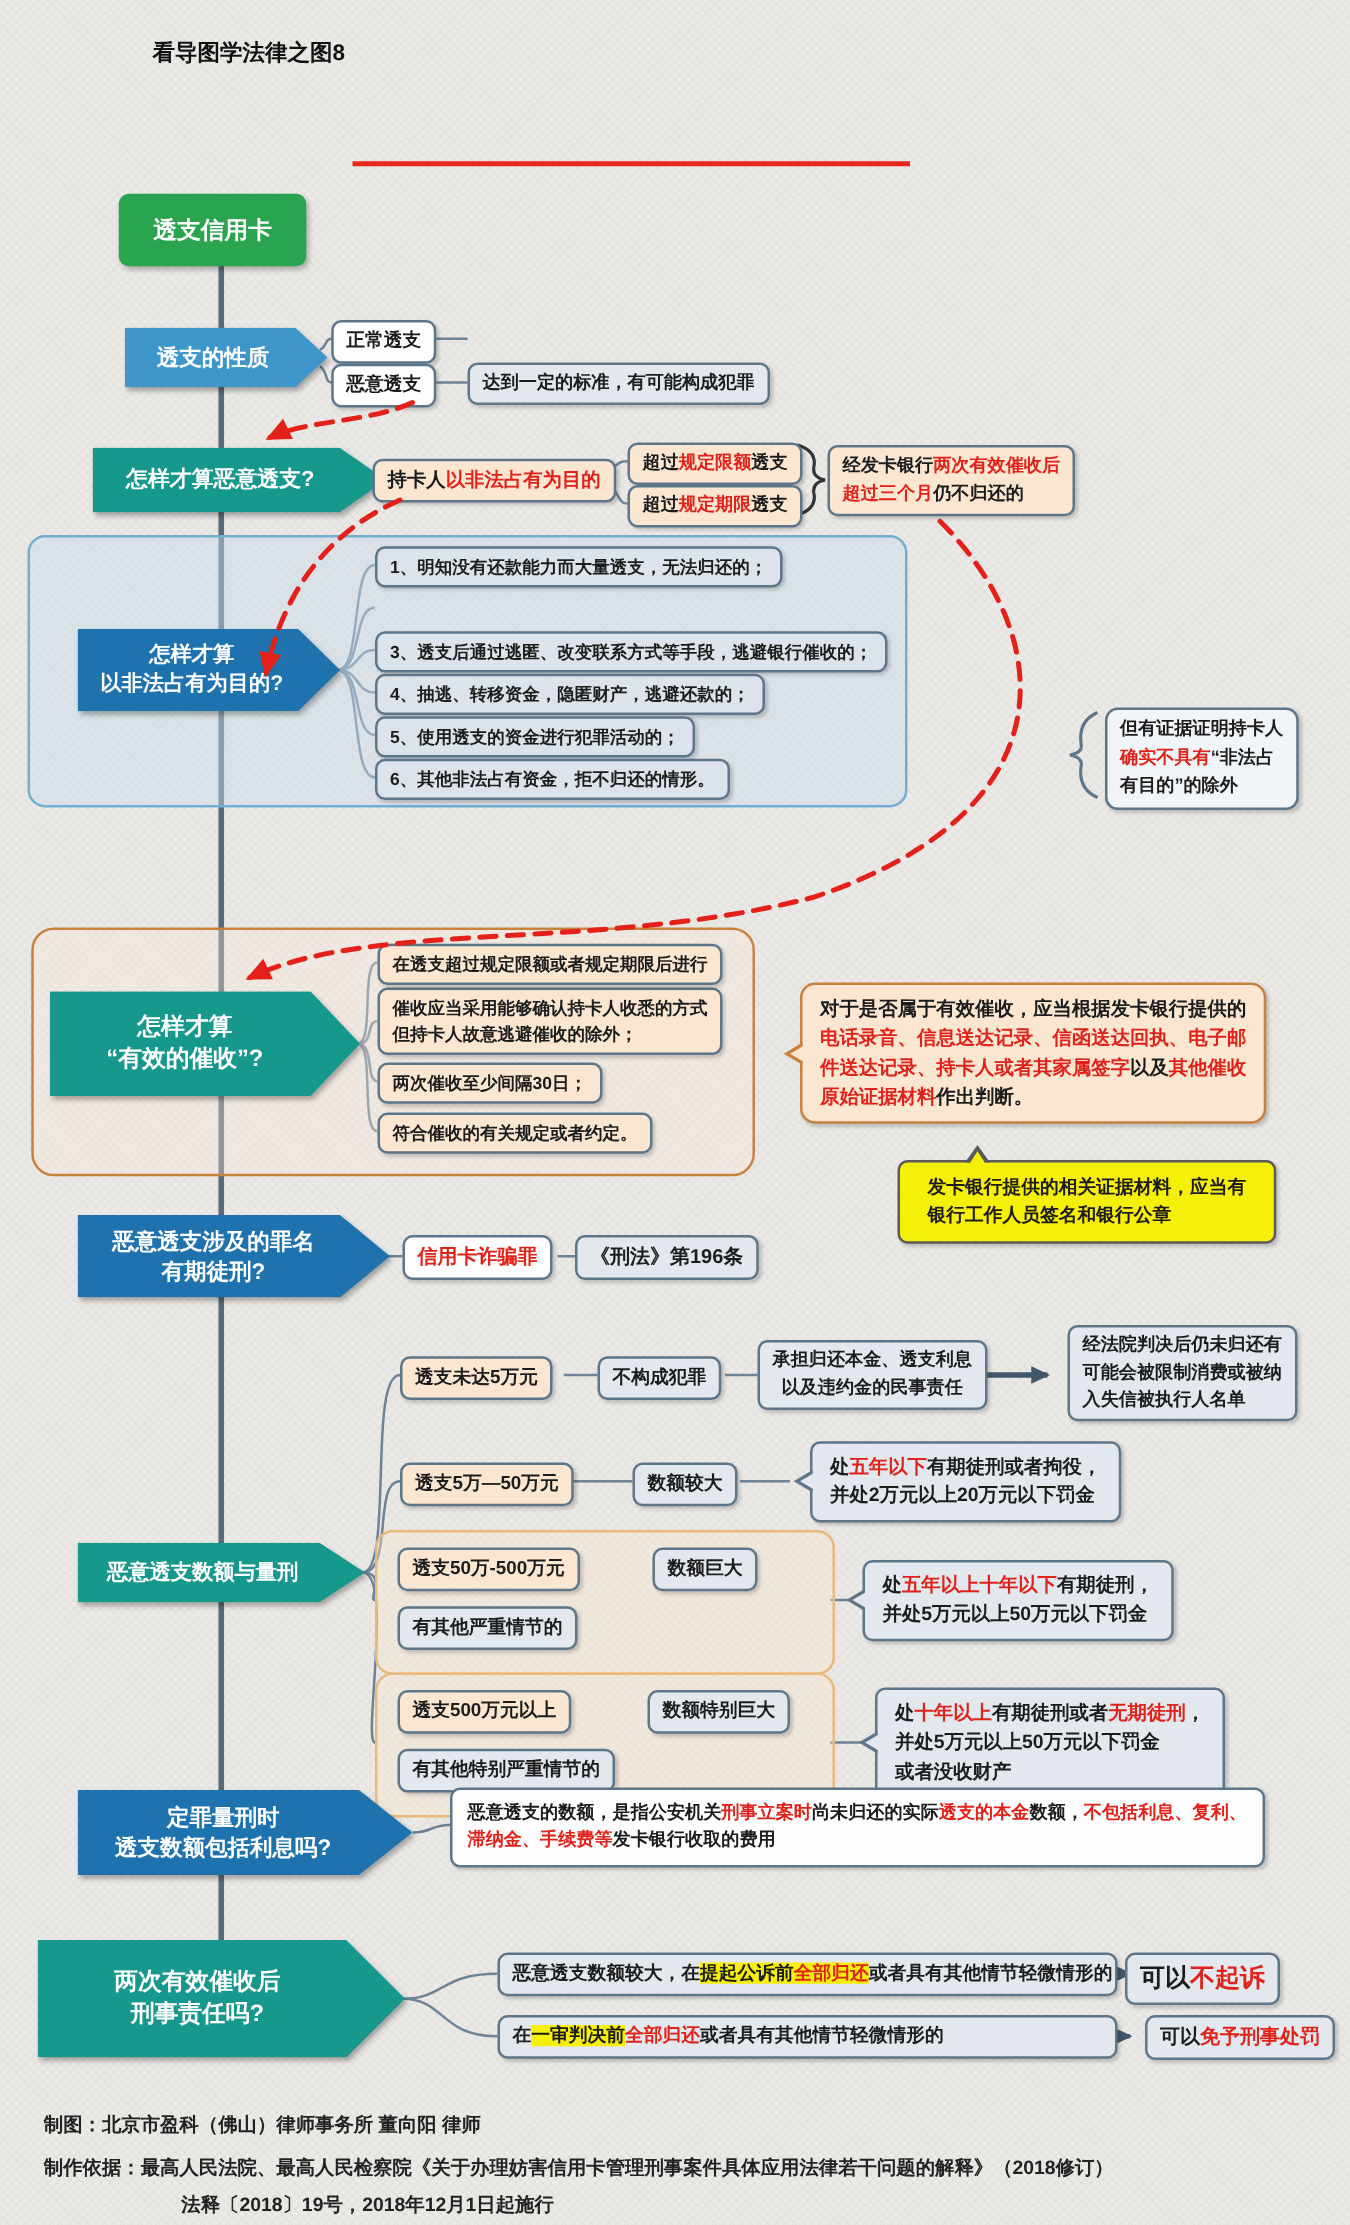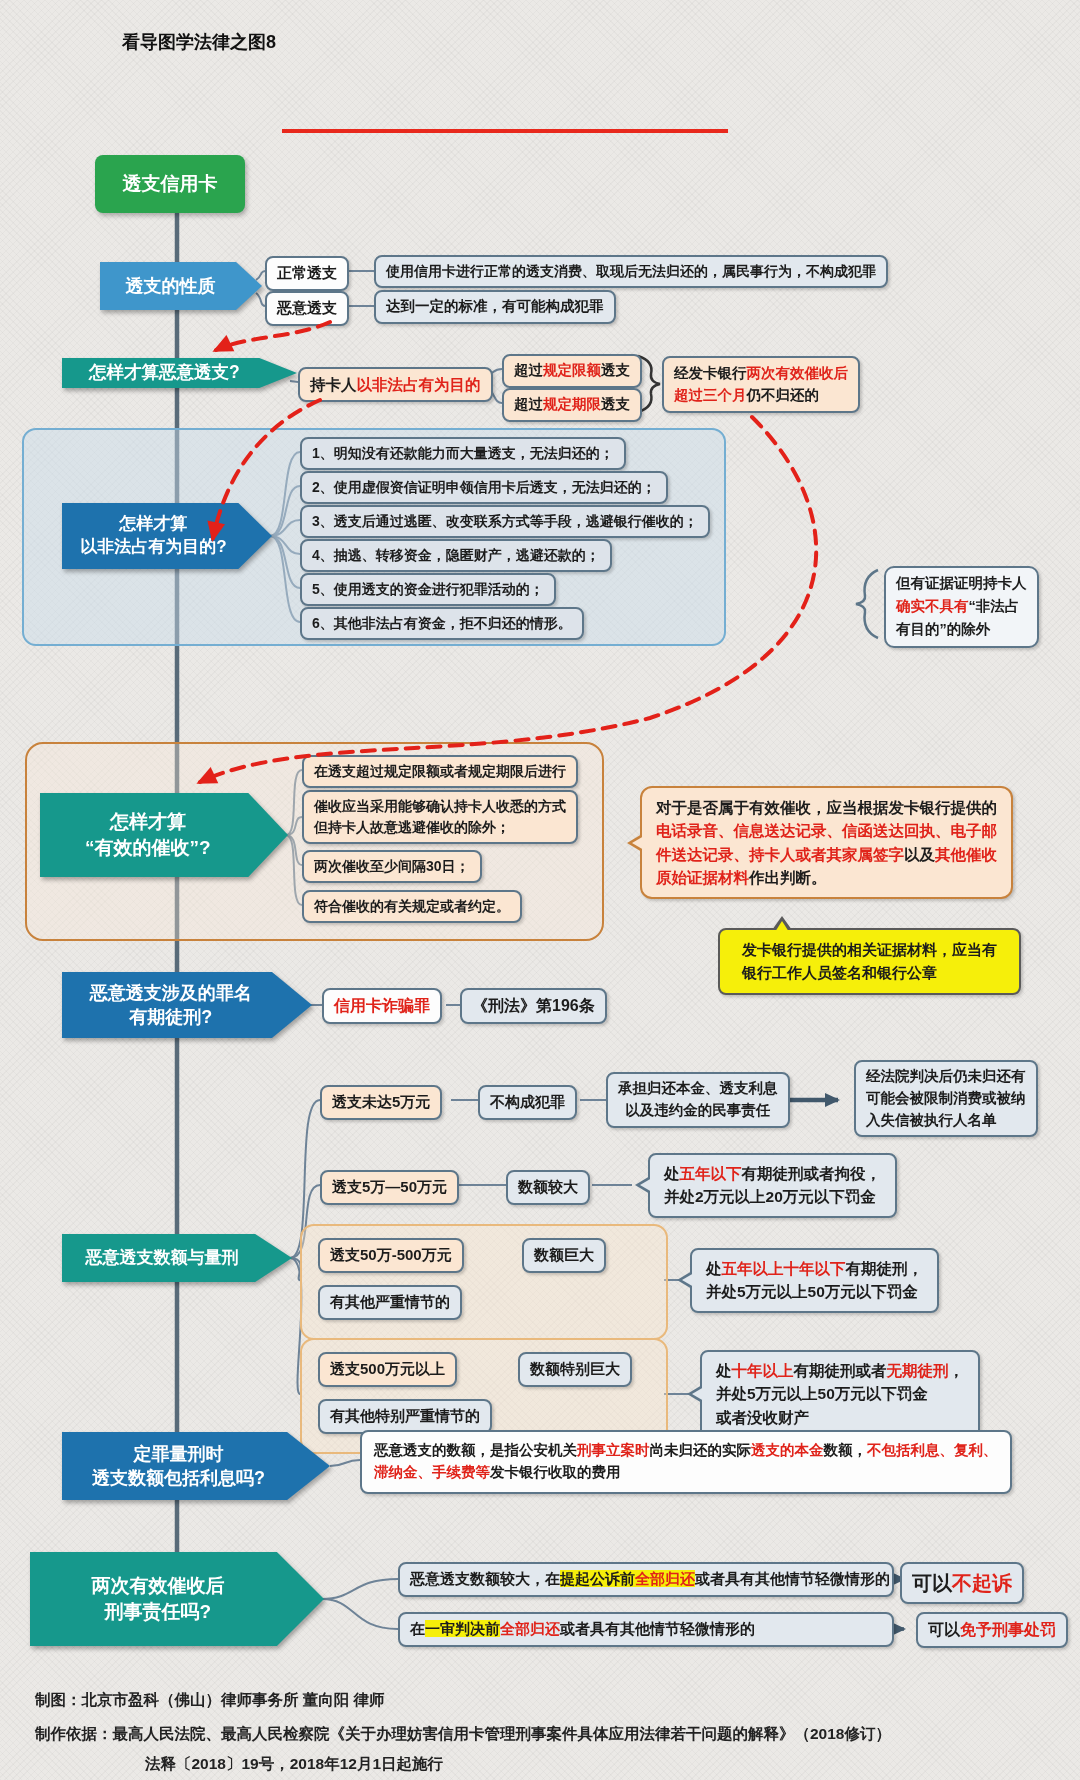--- a/index.html
+++ b/index.html
@@ -119,43 +119,41 @@
   <div class="abs green" style="left:95px;top:155px;width:150px;height:58px;border-radius:8px;z-index:2;display:flex;align-items:center;justify-content:center;box-shadow:2px 3px 4px rgba(0,0,0,0.25);">
     <span style="color:#fff;font-weight:700;font-size:19px;">透支信用卡</span>
   </div>
 
   <div class="nodewrap" style="left:100px;top:262px;width:162px;height:48px;">
     <div class="node blue-light" style="font-size:18px;">
         <span>透支的性质</span>
       </div>
   </div>
   <div class="box white" style="left:265px;top:256px;">正常透支</div>
-  <div class="box lightblue" style="left:374px;top:255px;font-size:14px;">使用信用卡进行正常的透支消费、取现后无法归还的，属民事行为，不构成犯罪</div>
   <div class="box white" style="left:265px;top:291px;">恶意透支</div>
   <div class="box lightblue" style="left:374px;top:290px;font-size:14.5px;">达到一定的标准，有可能构成犯罪</div>
 
-  <div class="nodewrap" style="left:62px;top:358px;width:235px;height:30px;">
+  <div class="nodewrap" style="left:74px;top:358px;width:235px;height:52px;">
     <div class="node teal" style="font-size:17.5px;">
         <span>怎样才算恶意透支?</span>
       </div>
   </div>
   <div class="box peach" style="left:298px;top:367px;font-size:15.5px;"><span>持卡人</span><span class="red">以非法占有为目的</span></div>
   <div class="box peach" style="left:502px;top:354px;font-size:14.5px;"><span>超过</span><span class="red">规定限额</span><span>透支</span></div>
   <div class="box peach" style="left:502px;top:388px;font-size:14.5px;"><span>超过</span><span class="red">规定期限</span><span>透支</span></div>
   <div class="box peach" style="left:662px;top:356px;font-size:14.5px;line-height:1.55;"><span>经发卡银行</span><span class="red">两次有效催收后</span><br><span class="red">超过三个月</span><span>仍不归还的</span></div>
 
   <div class="container" style="left:22px;top:428px;width:700px;height:214px;border:2px solid #74aed2;background:rgba(199,219,235,0.45);"></div>
   <div class="nodewrap" style="left:62px;top:503px;width:210px;height:66px;">
     <div class="node blue-dark" style="font-size:17px;">
       <span>怎样才算</span>
       <span>以非法占有为目的?</span>
     </div>
   </div>
   <div class="box" style="left:300px;top:437px;font-size:14px;">1、明知没有还款能力而大量透支，无法归还的；</div>
-  <div class="box" style="left:300px;top:471px;font-size:14px;">2、使用虚假资信证明申领信用卡后透支，无法归还的；</div>
   <div class="box" style="left:300px;top:505px;font-size:14px;">3、透支后通过逃匿、改变联系方式等手段，逃避银行催收的；</div>
   <div class="box" style="left:300px;top:539px;font-size:14px;">4、抽逃、转移资金，隐匿财产，逃避还款的；</div>
   <div class="box" style="left:300px;top:573px;font-size:14px;">5、使用透支的资金进行犯罪活动的；</div>
   <div class="box" style="left:300px;top:607px;font-size:14px;">6、其他非法占有资金，拒不归还的情形。</div>
   <div class="box pale" style="left:884px;top:566px;font-size:14.5px;line-height:1.6;border-width:2.5px;border-radius:10px;"><span>但有证据证明持卡人</span><br><span class="red">确实不具有</span><span>“非法占</span><br><span>有目的”的除外</span></div>
 
   <div class="container" style="left:25px;top:742px;width:575px;height:195px;border:2px solid #c8823c;background:rgba(250,233,214,0.35);border-radius:18px;"></div>
   <div class="nodewrap" style="left:40px;top:793px;width:248px;height:84px;">
     <div class="node teal" style="font-size:19px;">
       <span>怎样才算</span>

